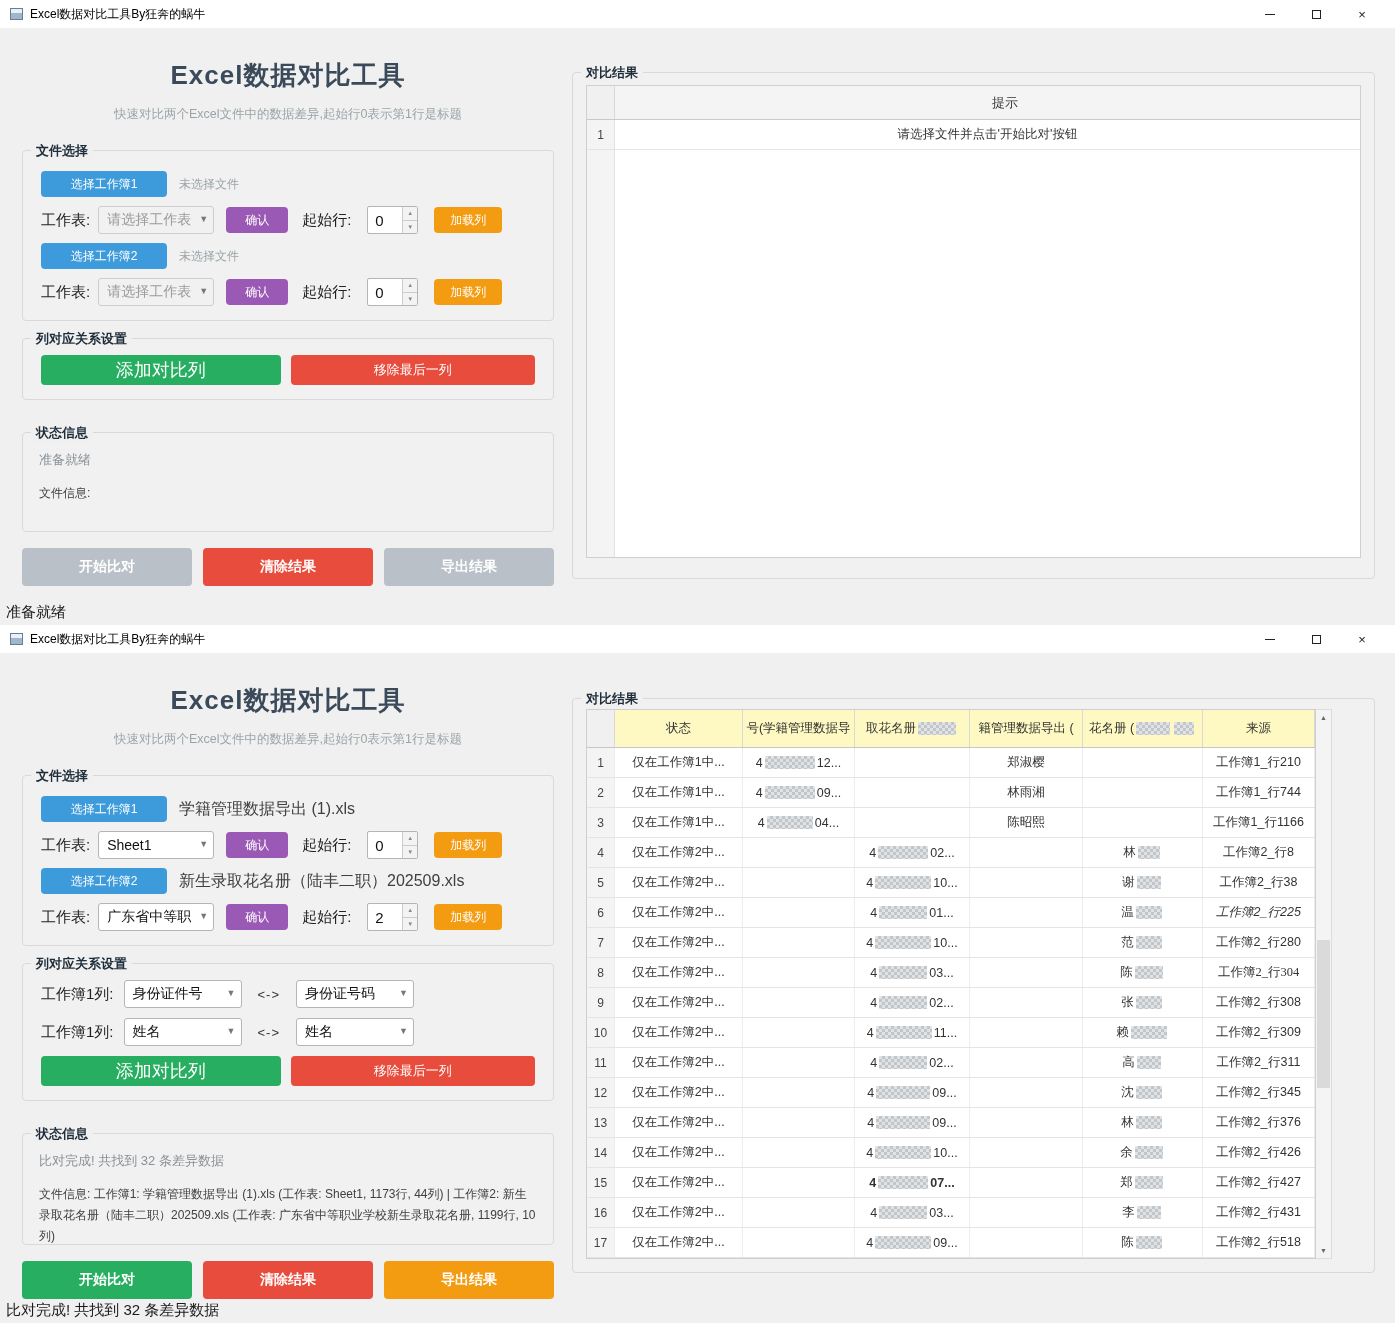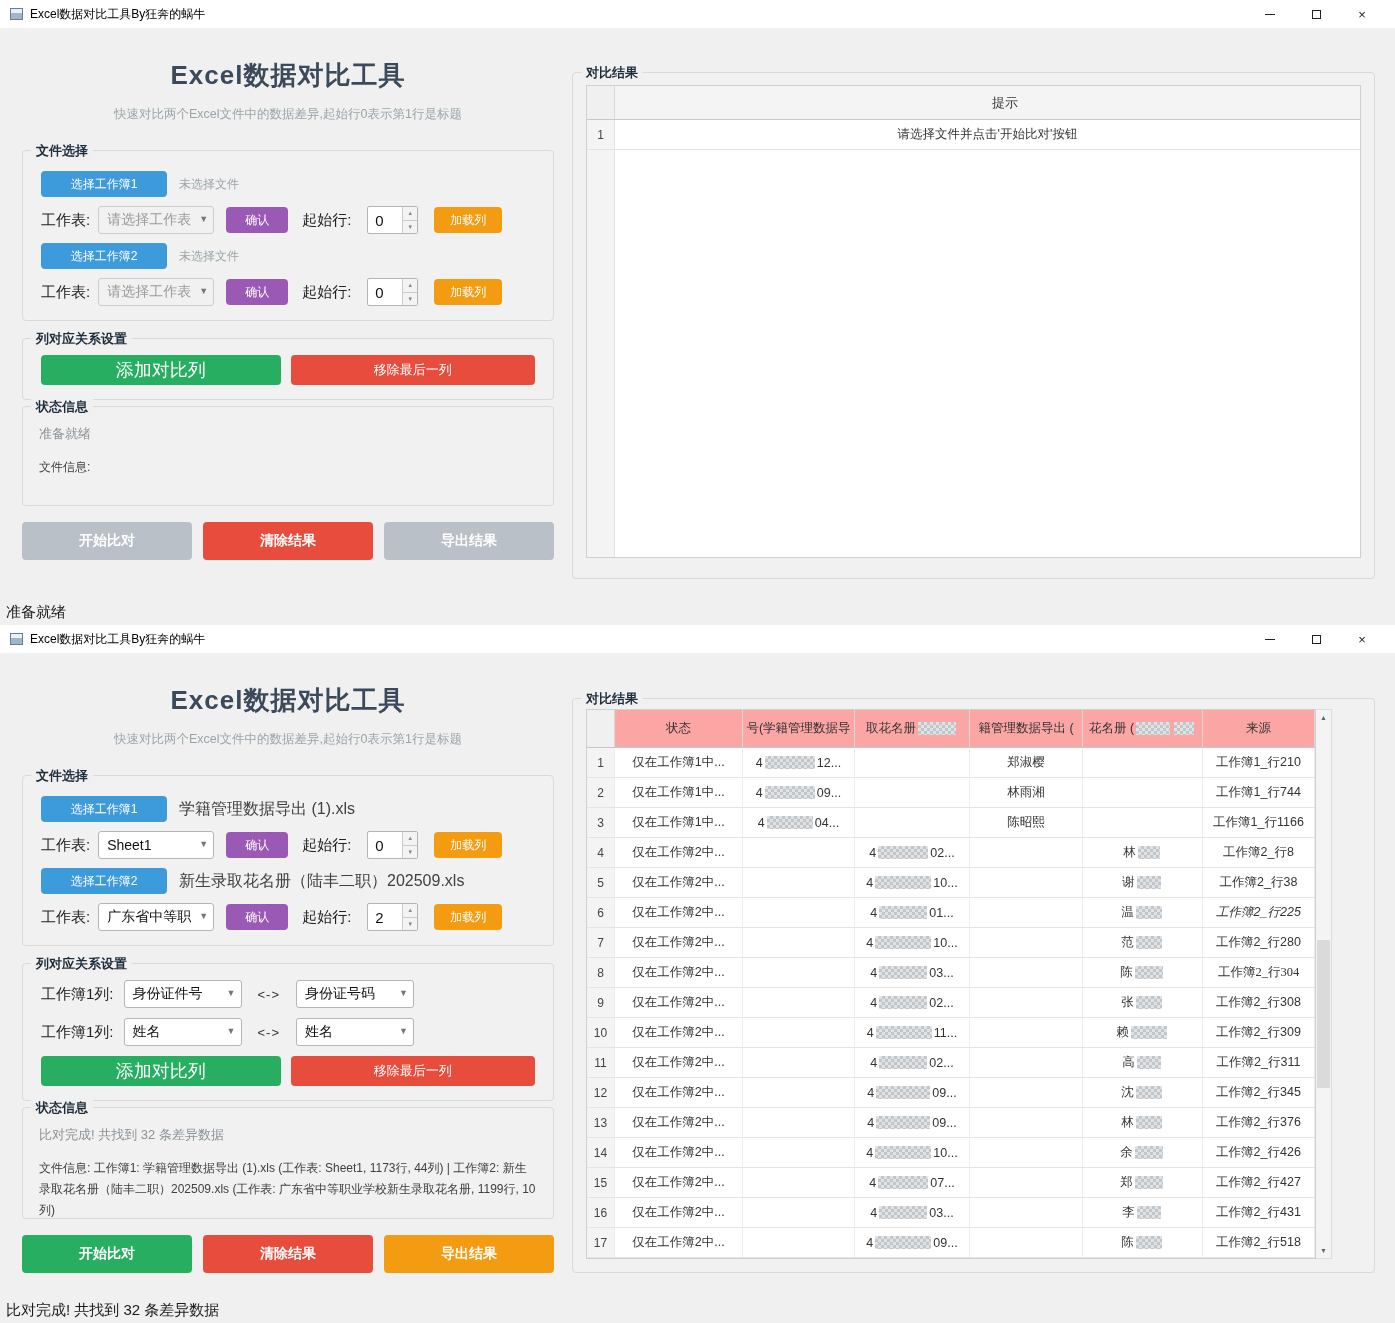--- a/index.html
+++ b/index.html
@@ -56,21 +56,21 @@
 
   .gbox-map { margin-top:17px; padding:16px 18px 14px 18px; }
   .maprow { display:flex; align-items:center; margin-bottom:10px; }
   .map-label { font-size:15px; color:#222; margin-right:10px; white-space:nowrap; }
   .map-select { width:118px; }
   .map-arrow { font-size:13px; color:#333; margin:0 16px; letter-spacing:1px; }
   .map-btnrow { display:flex; gap:10px; }
   .btn-add { flex:1; height:30px; font-size:18px; background:#27ae60; }
   .btn-remove { flex:1.02; height:30px; font-size:13px; background:#e74c3c; }
 
-  .gbox-status { margin-top:6px; padding:18px 16px 14px 16px; }
+  .gbox-status { margin-top:32px; padding:18px 16px 14px 16px; }
   .status-line { font-size:13px; color:#8a9196; margin-bottom:14px; }
   .fileinfo-line { font-size:12px; color:#404040; line-height:1.75; }
   #w1 .gbox-status { height:100px; }
   #w2 .gbox-status { height:112px; }
 
   .action-row { display:flex; gap:11px; margin-top:16px; }
   .btn-action { flex:1; height:38px; font-size:14px; font-weight:bold; border-radius:4px; }
   .btn-start-off, .btn-export-off { background:#b9c0c7; }
   .btn-clear { background:#e74c3c; }
   .btn-start-on { background:#27ae60; }
@@ -87,21 +87,21 @@
   .tbl1 .head { position:relative; display:flex; height:34px; background:#f4f4f4; border-bottom:1px solid #c9c9c9;gap:35px; }
   .tbl1 .corner { width:28px; border-right:1px solid #d8d8d8; background:#f0f0f0; }
   .tbl1 .th-hint { flex:1; display:flex; align-items:center; justify-content:center; font-size:13px; color:#333; }
   .tbl1 .row1 { position:relative; display:flex; height:30px; border-bottom:1px solid #e4e4e4; }
   .tbl1 .rownum { width:28px; background:#f4f4f4; border-right:1px solid #e2e2e2; display:flex; align-items:center; justify-content:center; font-size:12px; color:#444; }
   .tbl1 .rowtext { flex:1; background:#fff; display:flex; align-items:center; justify-content:center; font-size:12.5px; color:#333; }
 
   
   .tbl2-wrap { display:flex; }
   .tbl2 { width:730px; background:#fff; border:1px solid #cfcfcf; flex:none; }
-  .tbl2 .thead { display:flex; height:38px; background:#fca5a5; border-bottom:1px solid #c6c6c6; }
+  .tbl2 .thead { display:flex; height:38px; background:#fef9c3; border-bottom:1px solid #c6c6c6; }
   .th { border-right:1px solid #d9d9d9; display:flex; align-items:center; justify-content:center; font-size:12.5px; color:#333; overflow:hidden; white-space:nowrap; flex:none; }
   .th.num { background:#f0f0f0; }
   .tr { display:flex; height:30px; border-bottom:1px solid #e4e4e4; background:#fff; }
   .td { border-right:1px solid #ededed; display:flex; align-items:center; justify-content:center; font-size:12.5px; color:#333; overflow:hidden; white-space:nowrap; flex:none; }
   .td.num { background:#f4f4f4; color:#444; font-size:12px; }
   .mosaic { display:inline-block; height:13px; margin:0 2px; border-radius:1px;
             background-image:linear-gradient(45deg,#c2c6c9 26%,transparent 26%,transparent 74%,#c2c6c9 74%),
                              linear-gradient(45deg,#c2c6c9 26%,#e0e3e5 26%,#e0e3e5 74%,#c2c6c9 74%);
             background-size:6px 6px; background-position:0 0,3px 3px; }
   .vscroll { width:16px; background:#f4f4f4; border:1px solid #dcdcdc; border-left:none; position:relative; flex:none; }
@@ -480,21 +480,21 @@
                     <div class="td" style="width: 112px;"></div>
                     <div class="td" style="width: 115px;">4<span class="mosaic" style="width: 56px;"></span>10...</div>
                     <div class="td" style="width: 113px;"></div>
                     <div class="td" style="width: 120px;">余<span class="mosaic" style="width: 28px;"></span></div>
                     <div class="td" style="width: 112px;">工作簿2_行426</div>
                   </div>
                   <div class="tr">
                     <div class="td num" style="width: 28px;">15</div>
                     <div class="td" style="width: 128px;">仅在工作簿2中...</div>
                     <div class="td" style="width: 112px;"></div>
-                    <div class="td" style="width: 115px;">4<span class="mosaic" style="width: 50px;"></span>07...</div>
+                    <div class="td" style="width: 115px; font-weight: bold;">4<span class="mosaic" style="width: 50px;"></span>07...</div>
                     <div class="td" style="width: 113px;"></div>
                     <div class="td" style="width: 120px;">郑<span class="mosaic" style="width: 28px;"></span></div>
                     <div class="td" style="width: 112px;">工作簿2_行427</div>
                   </div>
                   <div class="tr">
                     <div class="td num" style="width: 28px;">16</div>
                     <div class="td" style="width: 128px;">仅在工作簿2中...</div>
                     <div class="td" style="width: 112px;"></div>
                     <div class="td" style="width: 115px;">4<span class="mosaic" style="width: 48px;"></span>03...</div>
                     <div class="td" style="width: 113px;"></div>

